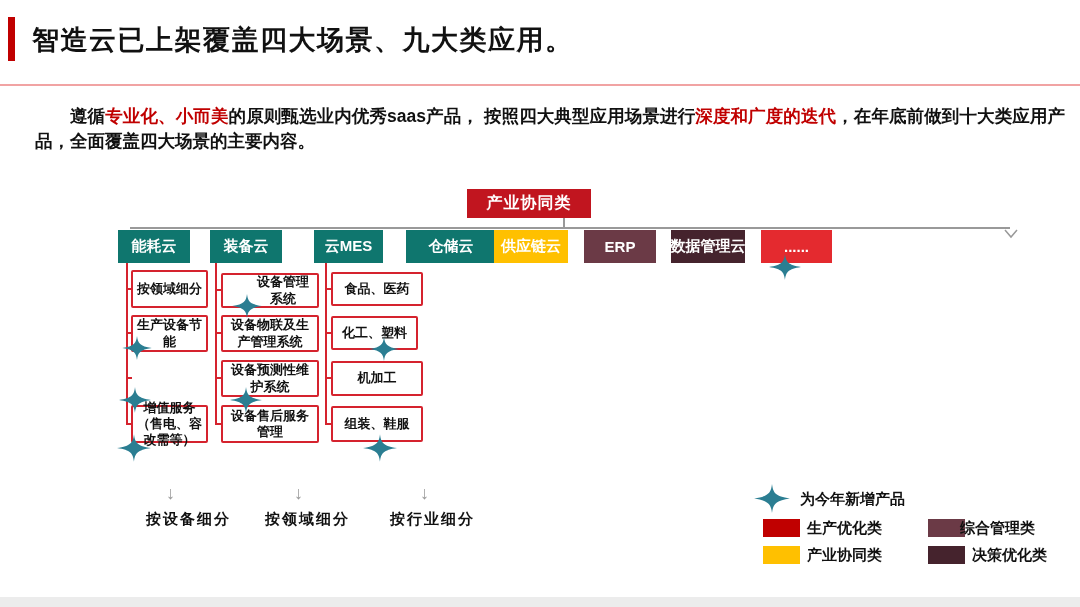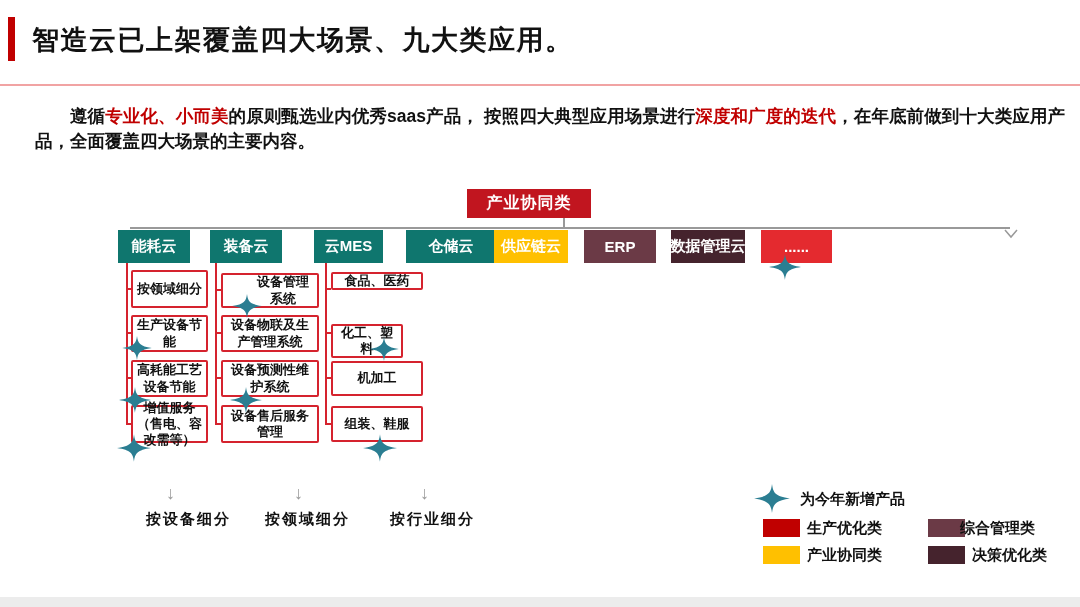--- a/index.html
+++ b/index.html
@@ -68,40 +68,39 @@
   <div class="abs cat bg-dark" style="left:671px;width:74px;">数据管理云</div>
   <div class="abs cat bg-bright-red" style="left:761px;width:71px;">......</div>
 
   <div class="abs vline" style="left:126px;top:263px;height:161px;"></div>
   <div class="abs tick" style="left:126px;top:288px;"></div>
   <div class="abs tick" style="left:126px;top:332px;"></div>
   <div class="abs tick" style="left:126px;top:377px;"></div>
   <div class="abs tick" style="left:126px;top:423px;"></div>
   <div class="abs app-box" style="left:131px;top:270px;width:77px;height:38px;">按领域细分</div>
   <div class="abs app-box" style="left:131px;top:315px;width:77px;height:37px;">生产设备节能</div>
-  <div class="abs app-box" style="left:131px;top:360px;width:77px;height:37px;">高耗能工艺设备节能</div>
   <div class="abs app-box" style="left:131px;top:405px;width:77px;height:38px;">增值服务（售电、容改需等）</div>
 
   <div class="abs vline" style="left:215px;top:263px;height:161px;"></div>
   <div class="abs tick" style="left:215px;top:289px;"></div>
   <div class="abs tick" style="left:215px;top:332px;"></div>
   <div class="abs tick" style="left:215px;top:377px;"></div>
   <div class="abs tick" style="left:215px;top:423px;"></div>
   <div class="abs app-box" style="left:221px;top:273px;width:98px;height:35px;padding-left:28px;">设备管理系统</div>
   <div class="abs app-box" style="left:221px;top:315px;width:98px;height:37px;">设备物联及生产管理系统</div>
   <div class="abs app-box" style="left:221px;top:360px;width:98px;height:37px;">设备预测性维护系统</div>
   <div class="abs app-box" style="left:221px;top:405px;width:98px;height:38px;">设备售后服务管理</div>
 
   <div class="abs vline" style="left:325px;top:263px;height:161px;"></div>
   <div class="abs tick" style="left:325px;top:288px;"></div>
   <div class="abs tick" style="left:325px;top:332px;"></div>
   <div class="abs tick" style="left:325px;top:377px;"></div>
   <div class="abs tick" style="left:325px;top:423px;"></div>
-  <div class="abs app-box" style="left:331px;top:272px;width:92px;height:18px;">食品、医药</div>
-  <div class="abs app-box" style="left:331px;top:316px;width:72px;height:34px;margin-top:8px;">化工、塑料</div>
+  <div class="abs app-box" style="left:331px;top:272px;width:92px;height:34px;">食品、医药</div>
+  <div class="abs app-box" style="left:331px;top:316px;width:87px;height:34px;">化工、塑料</div>
   <div class="abs app-box" style="left:331px;top:361px;width:92px;height:35px;">机加工</div>
   <div class="abs app-box" style="left:331px;top:406px;width:92px;height:36px;">组装、鞋服</div>
 
   <svg class="abs star" style="left:769px;top:254px;" width="32" height="26" viewBox="0 0 32 26">
       <path d="M16 0 C17 8 19 11 32 13 C19 15 17 18 16 26 C15 18 13 15 0 13 C13 11 15 8 16 0 Z" fill="#2b7e92"></path>
     </svg>
   <svg class="abs star" style="left:122px;top:336px;" width="30" height="24" viewBox="0 0 32 26">
       <path d="M16 0 C17 8 19 11 32 13 C19 15 17 18 16 26 C15 18 13 15 0 13 C13 11 15 8 16 0 Z" fill="#2b7e92"></path>
     </svg>
   <svg class="abs star" style="left:119px;top:387px;" width="32" height="26" viewBox="0 0 32 26">

